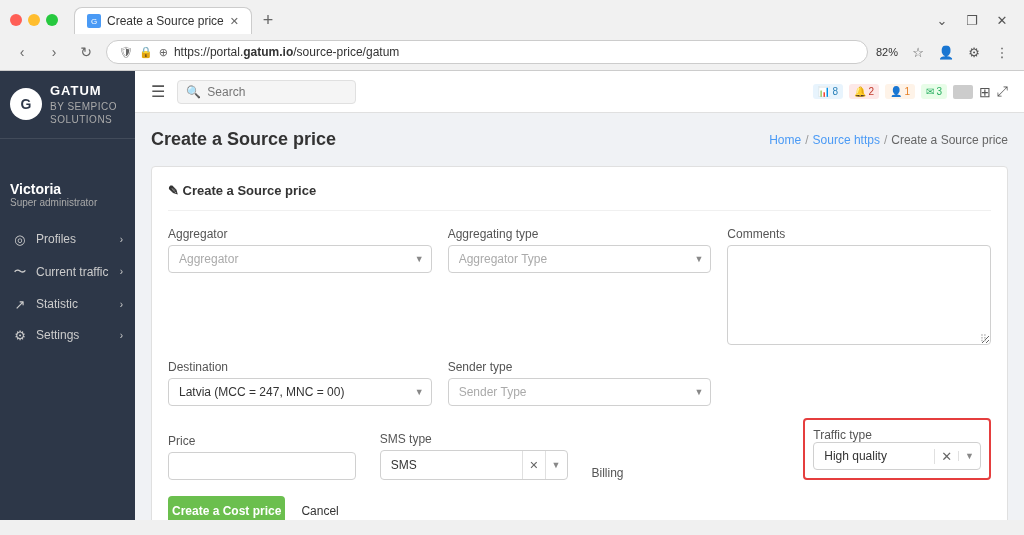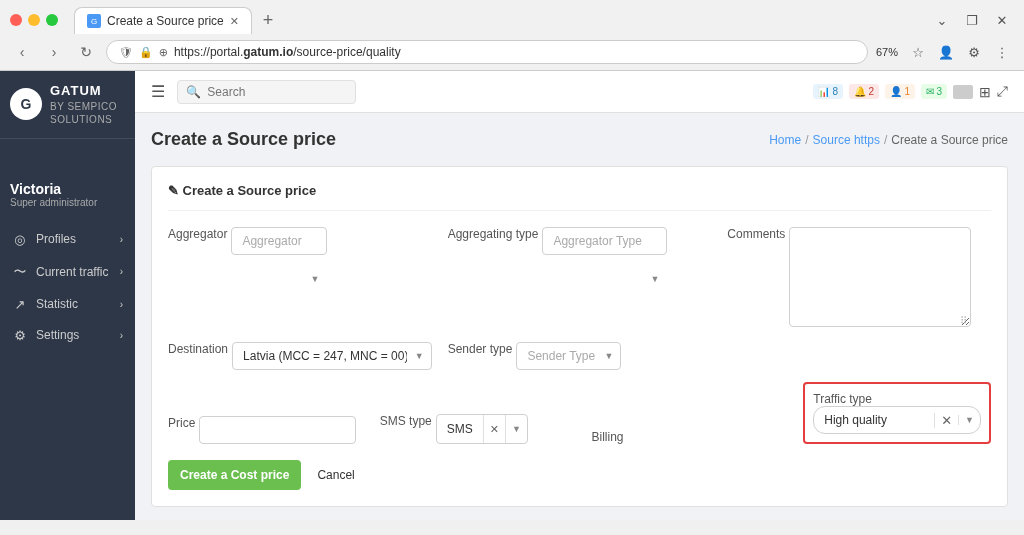--- a/index.html
+++ b/index.html
@@ -69,47 +69,47 @@
     .page-header { display: flex; align-items: center; justify-content: space-between; margin-bottom: 16px; }
     .page-title { font-size: 18px; font-weight: 600; color: #333; }
     .breadcrumb { font-size: 12px; color: #666; display: flex; align-items: center; gap: 4px; }
     .breadcrumb a { color: #4a9af5; text-decoration: none; }
     .breadcrumb-sep { color: #999; }
 
     
     .form-card { background: #fff; border: 1px solid #e0e0e0; border-radius: 4px; padding: 16px; }
     .form-card-title { display: flex; align-items: center; gap: 6px; font-size: 13px; font-weight: 600; color: #333; margin-bottom: 16px; padding-bottom: 12px; border-bottom: 1px solid #f0f0f0; }
     .form-grid { display: grid; grid-template-columns: 1fr 1fr 1fr; gap: 16px; }
-    .form-group { display: flex; flex-direction: row; gap: 4px; }
+    .form-group { display: flex; flex-direction: column; gap: 4px; }
     .form-label { font-size: 12px; font-weight: 500; color: #555; }
     .form-control { border: 1px solid #d0d0d0; border-radius: 4px; padding: 6px 10px; font-size: 12px; color: #333; background: #fff; outline: none; width: 100%; }
     .form-control::placeholder { color: #aaa; }
     .form-select-wrapper { position: relative; }
     .form-select-wrapper::after { content: '▼'; position: absolute; right: 8px; top: 50%; transform: translateY(-50%); font-size: 9px; color: #888; pointer-events: none; }
     .form-select { appearance: none; -webkit-appearance: none; border: 1px solid #d0d0d0; border-radius: 4px; padding: 6px 24px 6px 10px; font-size: 12px; color: #aaa; background: #fff; width: 100%; cursor: pointer; }
     .form-select.has-value { color: #333; }
 
     
     .traffic-type-group { border: 2px solid #e53e3e; border-radius: 4px; padding: 8px; background: #fff; }
     .traffic-type-group .form-label { font-size: 12px; font-weight: 500; color: #555; margin-bottom: 0; }
-    .select-with-clear { display: flex; align-items: center; border: 1px solid #d0d0d0; border-radius: 12px; background: #fff; overflow: hidden; }
+    .select-with-clear { display: flex; align-items: center; border: 1px solid #d0d0d0; border-radius: 4px; background: #fff; overflow: hidden; }
     .select-with-clear .select-value { flex: 1; padding: 6px 10px; font-size: 12px; color: #333; }
     .select-with-clear .clear-btn { padding: 0 6px; color: #666; cursor: pointer; font-size: 13px; border-left: 1px solid #e0e0e0; height: 100%; display: flex; align-items: center; }
     .select-with-clear .dropdown-btn { padding: 0 6px; color: #888; cursor: pointer; font-size: 9px; border-left: 1px solid #e0e0e0; height: 100%; display: flex; align-items: center; }
 
     
     .sms-select-wrapper { display: flex; align-items: center; border: 1px solid #d0d0d0; border-radius: 4px; background: #fff; overflow: hidden; }
     .sms-select-wrapper .sms-value { flex: 1; padding: 6px 10px; font-size: 12px; color: #333; }
     .sms-select-wrapper .sms-clear { padding: 0 6px; color: #666; cursor: pointer; font-size: 11px; border-left: 1px solid #e0e0e0; height: 28px; display: flex; align-items: center; }
     .sms-select-wrapper .sms-chevron { padding: 0 6px; color: #888; cursor: pointer; font-size: 9px; border-left: 1px solid #e0e0e0; height: 28px; display: flex; align-items: center; }
 
     .comments-textarea { width: 100%; height: 100px; border: 1px solid #d0d0d0; border-radius: 4px; padding: 6px 10px; font-size: 12px; resize: vertical; outline: none; }
 
     .form-actions { margin-top: 16px; display: flex; gap: 8px; align-items: center; }
-    .btn-primary { background: #6bbf4e; color: #fff; border: none; border-radius: 4px; padding: 8px 12px; font-size: 12px; font-weight: 600; cursor: pointer; }
+    .btn-primary { background: #6bbf4e; color: #fff; border: none; border-radius: 4px; padding: 8px 4px; font-size: 12px; font-weight: 600; cursor: pointer; }
     .btn-cancel { background: transparent; color: #333; border: none; font-size: 12px; cursor: pointer; padding: 8px 8px; }
 
     .resize-handle { position: absolute; bottom: 4px; right: 4px; color: #bbb; font-size: 10px; }
   </style>
 </head>
 <body>
 
 <div class="browser-chrome">
   <div class="browser-titlebar">
     <div class="browser-controls">
@@ -133,24 +133,24 @@
   </div>
   <div class="browser-toolbar">
     <div class="nav-btn">‹</div>
     <div class="nav-btn">›</div>
     <div class="nav-btn">↻</div>
     <div class="address-bar">
       <span class="address-bar-icon">🛡</span>
       <span class="address-bar-icon">🔒</span>
       <span class="address-bar-icon">⊕</span>
       <span class="address-url">
-        <span>https://portal.</span><strong>gatum.io</strong><span>/source-price/quality</span>
+        <span>https://portal.</span><strong>gatum.io</strong><span>/source-price/gatum</span>
       </span>
     </div>
-    <span class="browser-zoom">67%</span>
+    <span class="browser-zoom">82%</span>
     <div class="browser-actions">
       <div class="browser-action-btn">☆</div>
       <div class="browser-action-btn">👤</div>
       <div class="browser-action-btn">⚙</div>
       <div class="browser-action-btn">⋮</div>
     </div>
   </div>
 </div>
 
 <div class="app-layout">

